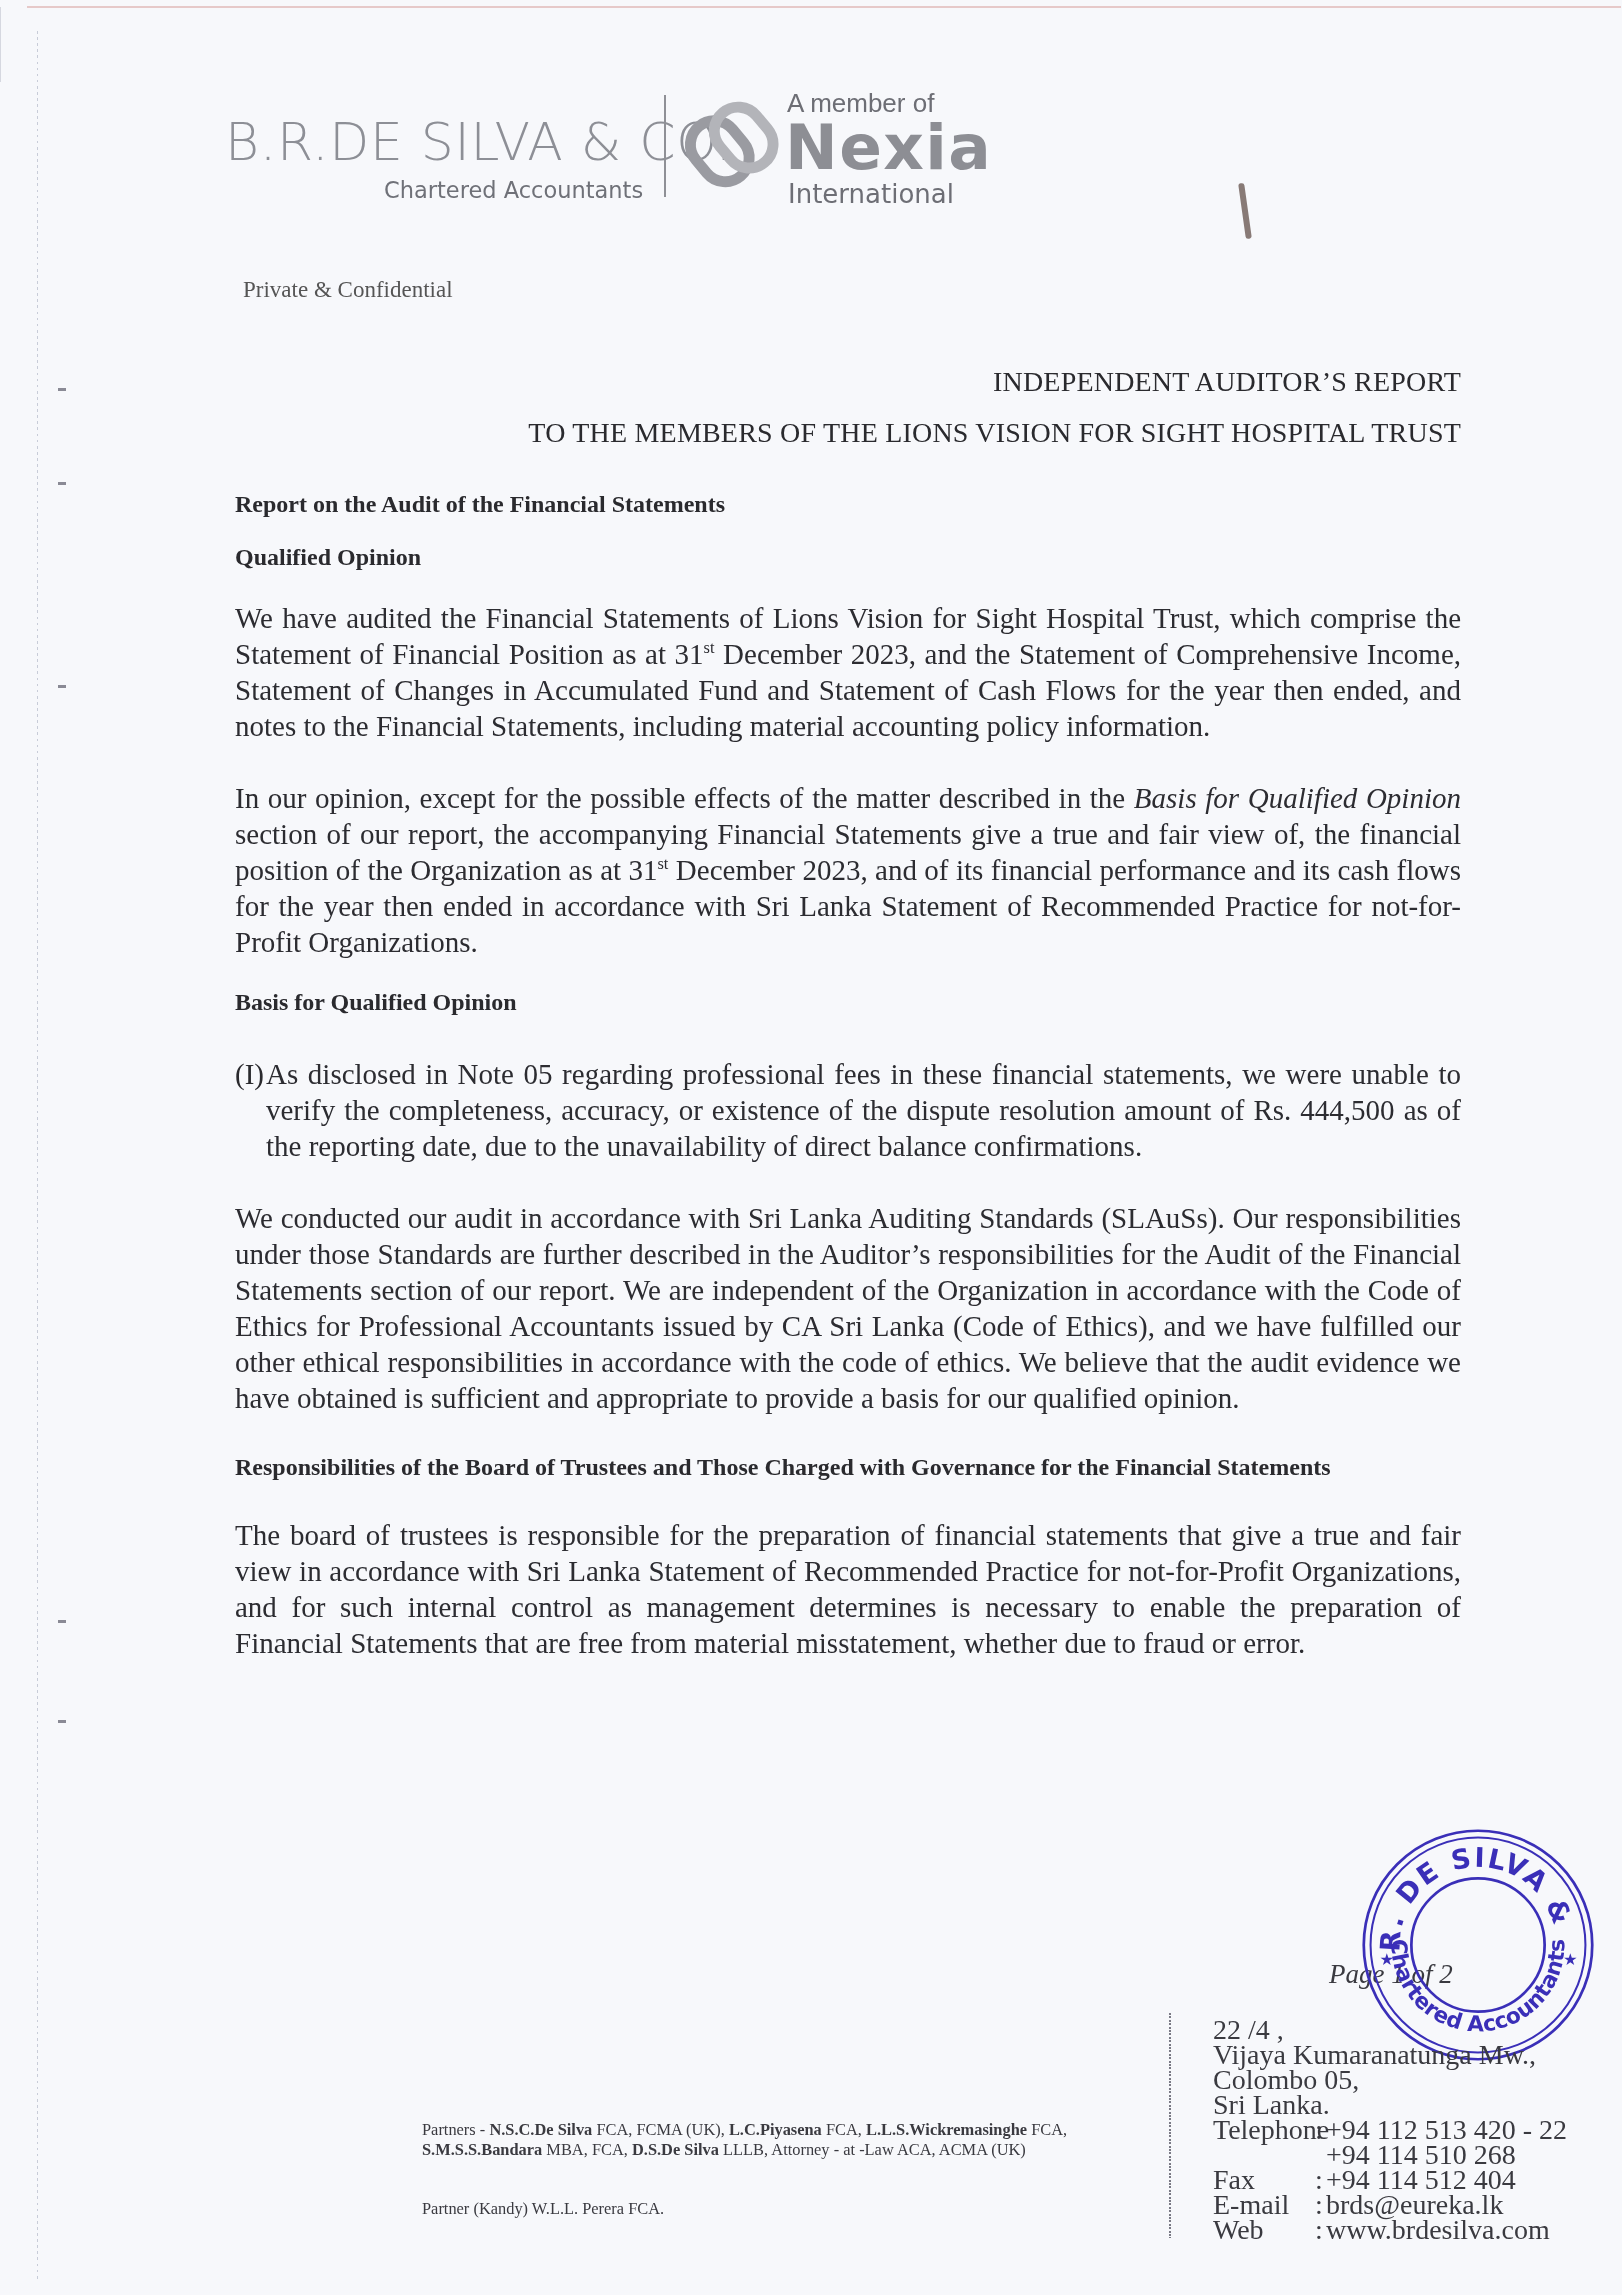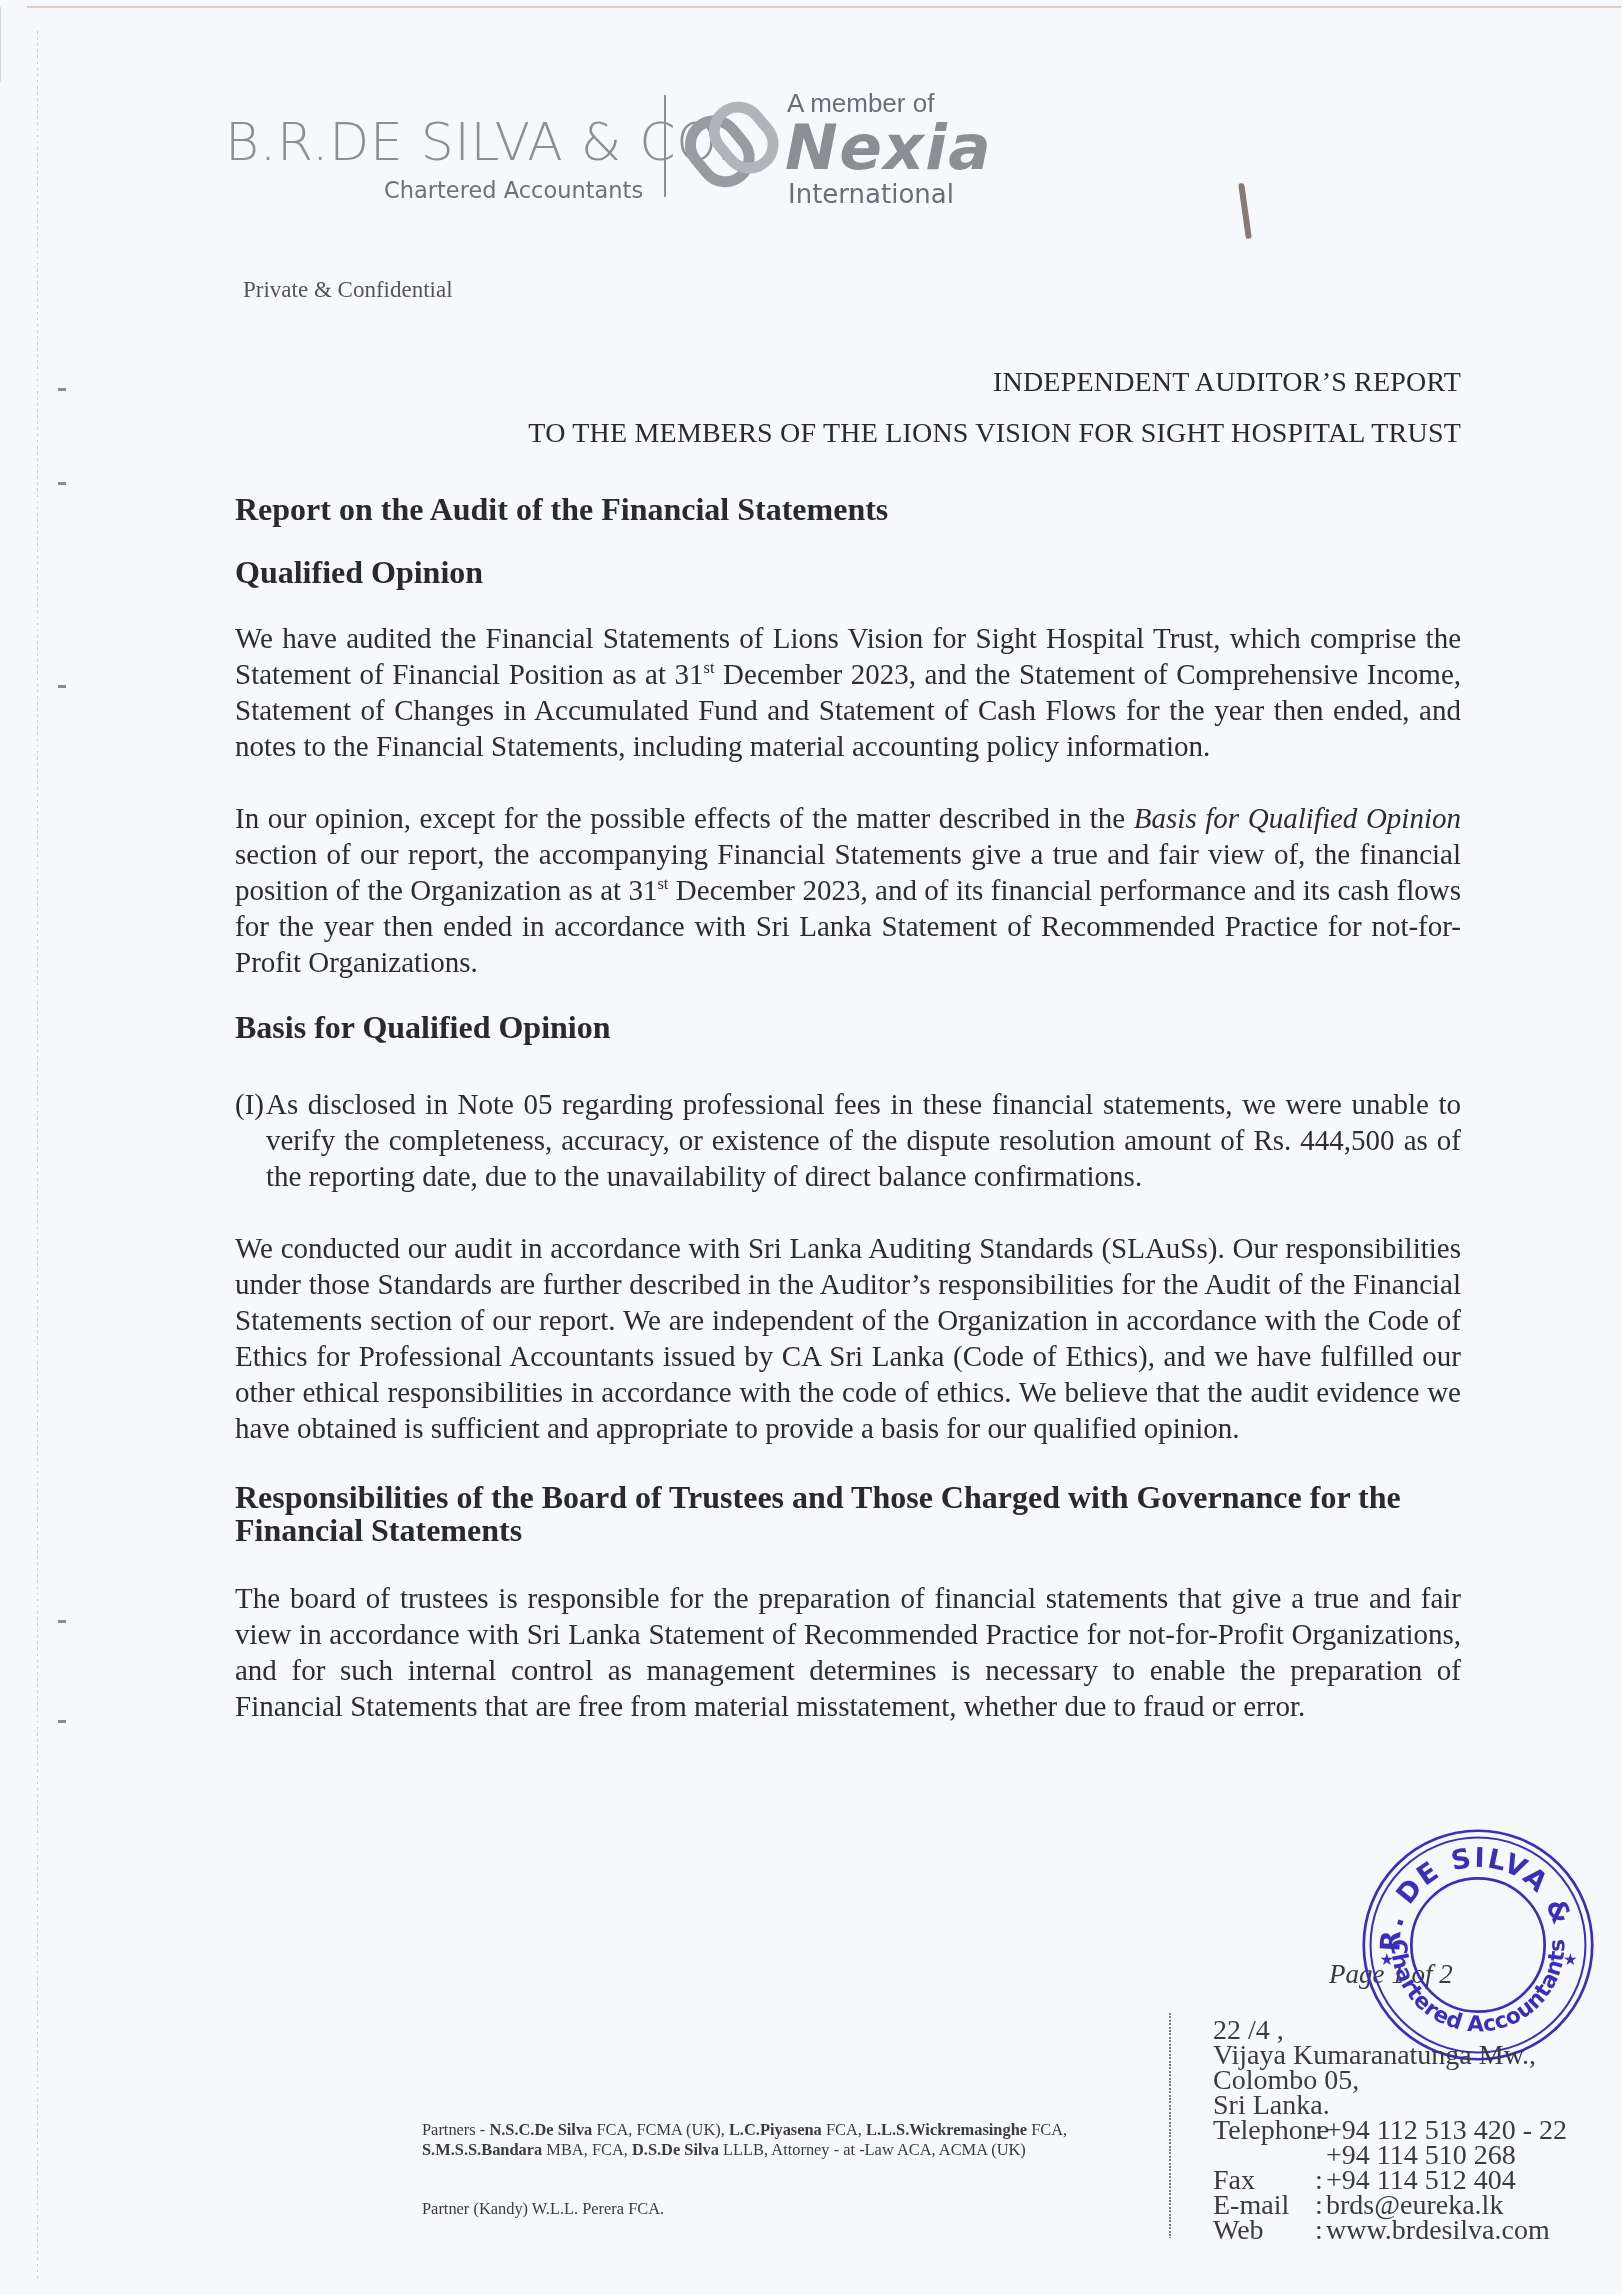--- a/index.html
+++ b/index.html
@@ -37,40 +37,39 @@
   .lh-divider { position:absolute; left:439px; top:10.2px; width:2px; height:102px; background:#8f9096; }
   .nexia-logo { position:absolute; left:457px; top:10.2px; width:99px; height:99px; }
   .nexia-member {
     position:absolute; left:562px; top:3.4px; white-space:nowrap;
     font-family:Liberation Sans, sans-serif; font-size:26px; color:#6d6e75;
   }
   .nexia-name {
     position:absolute; left:560px; top:26px; white-space:nowrap;
     font-family:"DejaVu Sans", sans-serif; font-size:63px; font-weight:bold; color:#8d8e94;
     letter-spacing:1.4px;
-    font-style:italic;
   }
   .nexia-intl {
     position:absolute; left:563px; top:94px; white-space:nowrap;
     font-family:"DejaVu Sans", sans-serif; font-size:26px; color:#6d6e75;
   }
   .pen-mark {
     position:absolute; left:1242px; top:183px; width:5.5px; height:56px;
     background:#6b5a55; border-radius:2.7px; transform:rotate(-8deg); opacity:.8;
   }
 
   
   .doc { position:absolute; left:235px; top:269px; width:1226px; }
   .confidential { font-size:23px; color:#555; margin:8px; }
   .title {
     font-size:28px; letter-spacing:0.2px; margin:0; font-weight:normal; color:#2a2a2e;text-align:right;
   }
   .title.t1 { margin-top:63px; }
   .title.t2 { margin-top:19px; }
-  .h2 { font-size:32px; font-weight:bold; margin:0; color:#2a2a2e; }
+  .h2 { font-size:24px; font-weight:bold; margin:0; color:#2a2a2e; }
   .h2.report { margin-top:42px; }
   .h2.qual { margin-top:26px; }
   p.body {
     font-size:29px; line-height:36px; text-align:justify; margin:0;
     color:#2c2c31;
   }
   p.body sup { font-size:16.4px; line-height:0; }
   .p1 { margin-top:29px !important; }
   .p2 { margin-top:36px !important; }
   .h2.basis { margin-top:29px; }

